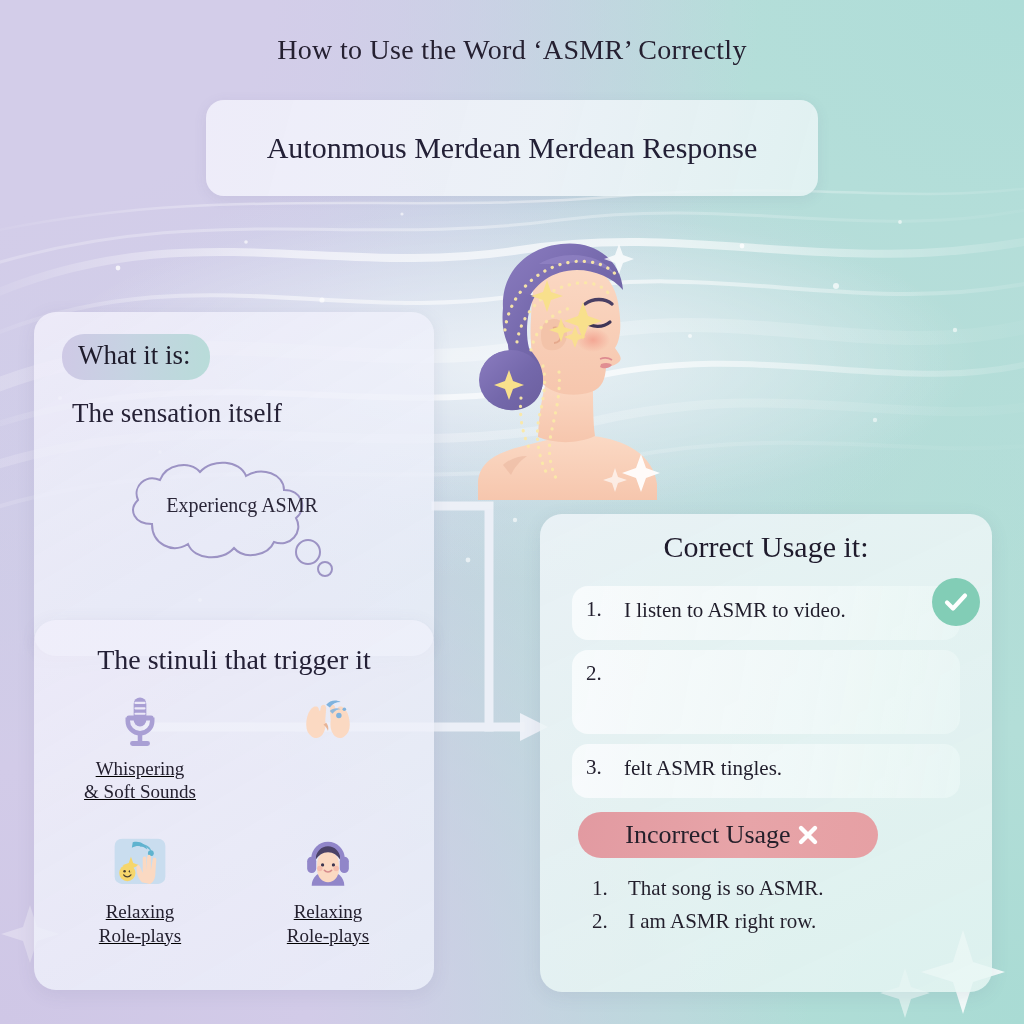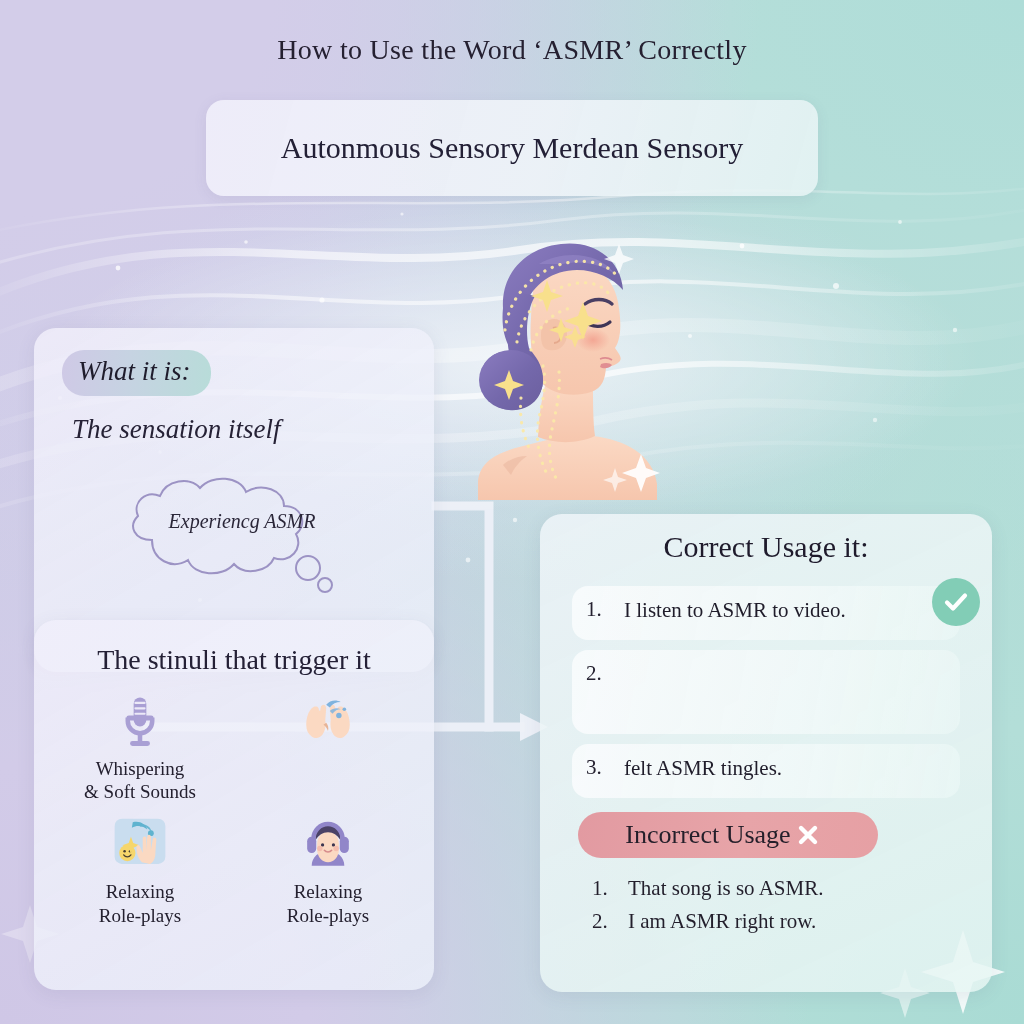--- a/index.html
+++ b/index.html
@@ -47,21 +47,21 @@
   .subtitle-sub  { font-size: 19px; color: #3d3a4e; margin-top: 8px; }
 
   
   .card {
     position: absolute;
     border-radius: 22px;
     background: linear-gradient(150deg, rgba(240,238,250,.86) 0%, rgba(238,240,250,.82) 50%, rgba(236,240,250,.80) 100%);
     box-shadow: 0 4px 18px rgba(88,88,132,.10);
   }
 
-  #card-what { left: 34px; top: 328px; width: 400px; height: 344px; font-style: italic; }
+  #card-what { left: 34px; top: 312px; width: 400px; height: 344px; }
   #card-stim { left: 34px; top: 620px; width: 400px; height: 370px; padding-left: 16px; }
   #card-usage {
     left: 540px; top: 514px; width: 452px; height: 478px;
     background: linear-gradient(155deg, rgba(238,244,248,.88) 0%, rgba(235,245,245,.86) 45%, rgba(230,245,243,.84) 100%);
   }
 
   .pill-what {
     position: absolute; left: 28px; top: 22px;
     padding: 6px 20px 9px 16px;
     border-radius: 22px;
@@ -78,21 +78,21 @@
     position: absolute; left: 78px; top: 182px; width: 260px;
     text-align: center; font-size: 20px; color: #2a2638;
   }
 
   .stim-title {
     position: absolute; left: 0; right: 0; top: 24px;
     text-align: center; font-size: 28px; color: #242036;
   }
   .stim-grid {
     position: absolute; left: 12px; right: 12px; top: 72px;
-    display: grid; grid-template-columns: 1fr 1fr; row-gap: 12px;
+    display: grid; grid-template-columns: 1fr 1fr; row-gap: 32px; text-decoration: underline;
   }
   .stim-cell { display: flex; flex-direction: column; align-items: center; }
   .stim-ico { width: 58px; height: 58px; display: block; }
   .stim-label {
     margin-top: 7px; text-align: center; font-size: 19px;
     color: #24202f; line-height: 1.22;
   }
 
   .usage-title {
     position: absolute; left: 0; right: 0; top: 16px;
@@ -261,21 +261,21 @@
     <path d="M172,246 l3,9 9,3 -9,3 -3,9 -3,-9 -9,-3 9,-3 z" opacity=".7"></path>
     <path d="M176,22 l4,11 11,4 -11,4 -4,11 -4,-11 -11,-4 11,-4 z" opacity=".85"></path>
   </g>
 </svg>
 
 <div class="cards-layer">
 
   <div class="title">How to Use the Word ‘ASMR’ Correctly</div>
 
   <div class="subtitle-card">
-    <div class="subtitle-main">Autonmous Sensory Merdean Sensory</div>
+    <div class="subtitle-main">Autonmous Merdean Merdean Response</div>
   </div>
 
   <div class="card" id="card-what">
     <div class="pill-what">What it is:</div>
     <div class="what-line">The sensation itself</div>
 
     <svg class="thought" viewBox="0 0 260 126">
       <g fill="none" stroke="#9c93c4" stroke-width="2">
         <path d="M40,72 C22,72 16,58 26,48 C20,34 34,22 48,28 C54,12 78,8 88,20
                  C100,6 128,8 134,24 C150,14 172,22 172,38 C190,38 196,56 184,66

